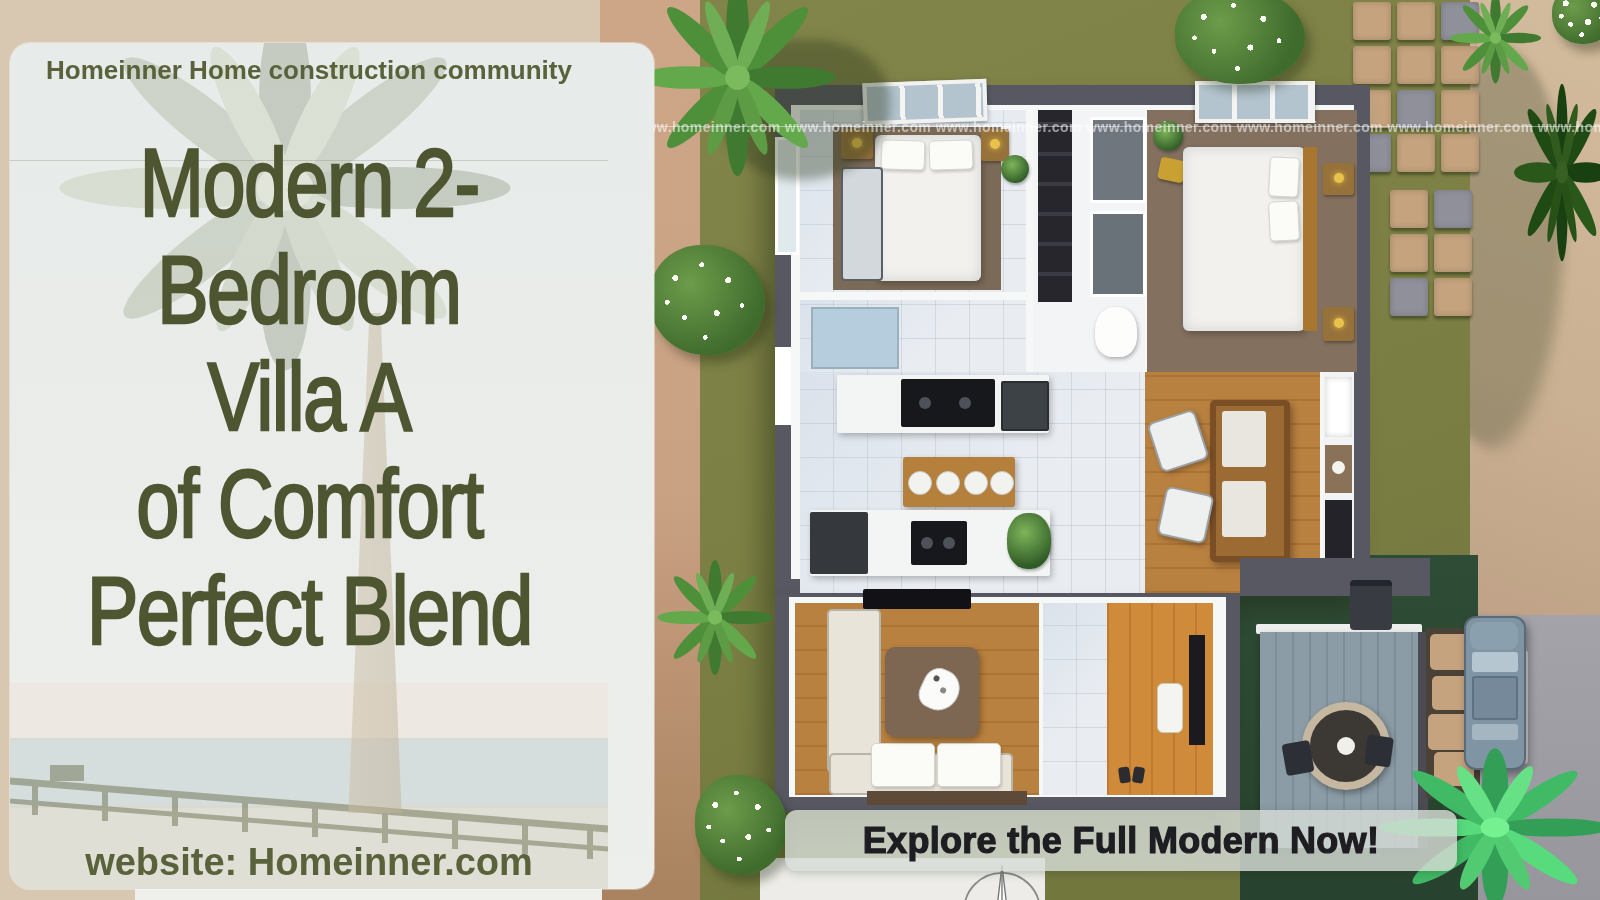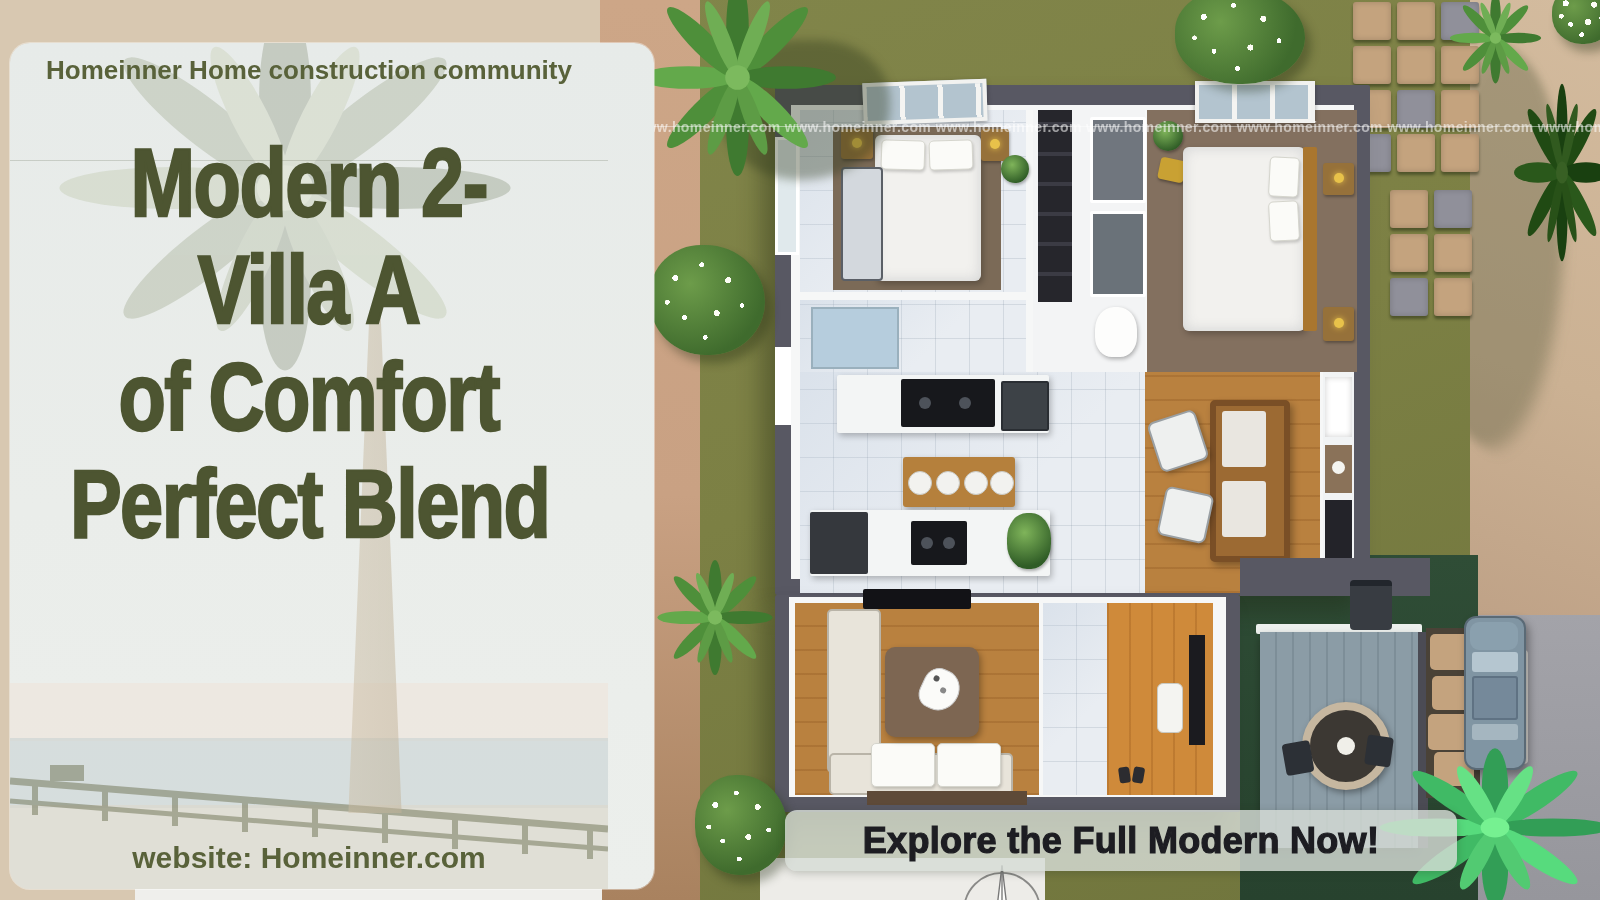--- a/index.html
+++ b/index.html
@@ -85,24 +85,24 @@
     -webkit-text-stroke:1.2px #1d1d22;}
 
   
   .left-card{position:absolute;left:10px;top:10px;width:644px;height:846px;border-radius:20px;
     background:linear-gradient(180deg,#e7ebe9 0%,#eaedea 55%,#ecefec 100%);overflow:hidden;
     box-shadow:0 0 0 1px rgba(255,255,255,.4);margin-top:33px;}
   .scene{opacity:1;}
   .card-line{left:0;top:117px;width:598px;height:1px;background:rgba(120,125,105,.28);}
   .h-small{left:0;width:598px;text-align:center;font-size:26px;font-weight:bold;color:#59623a;}
   .headline{left:0;top:86px;width:598px;text-align:center;color:#4d5531;}
-  .headline .hl{height:107px;line-height:107px;font-size:97px;font-weight:bold;letter-spacing:-2px;
+  .headline .hl{height:107px;line-height:107px;font-size:97px;font-weight:normal;letter-spacing:-2px;
     -webkit-text-stroke:2.4px #4d5531;}
   .headline .hl span{display:inline-block;transform:scaleX(.8);transform-origin:center;white-space:nowrap;}
-  .website{left:0;top:798px;width:598px;text-align:center;font-size:30px;font-weight:bold;color:#59623a;}
+  .website{left:0;top:798px;width:598px;text-align:center;font-size:38px;font-weight:bold;color:#59623a;}
 </style>
 </head>
 <body>
 
 <div class="stage">
 
   <div class="right-panel">
 
     <svg width="0" height="0" class="abs">
       <defs>
@@ -348,20 +348,21 @@
     <div class="abs scene" style="left:330px;top:270px;width:70px;height:500px;background:linear-gradient(90deg,#cdbfa6,#bfb096);opacity:.5;clip-path:polygon(42% 0,58% 0,88% 100%,12% 100%);"></div>
     <svg class="abs palm palm--faded" style="left:40px;top:-45px;opacity:.32;" width="470" height="380" viewBox="0 0 100 100" preserveAspectRatio="none">
         <use href="#palmg"></use>
       </svg>
     <div class="abs card-line"></div>
 
     <div class="abs h-small" style="top:12px;">Homeinner Home construction community</div>
 
     <div class="abs headline">
       <div class="hl"><span>Modern 2-</span></div>
+      <div class="hl"><span>Bedroom</span></div>
       <div class="hl"><span>Villa A</span></div>
       <div class="hl"><span>of Comfort</span></div>
       <div class="hl"><span>Perfect Blend</span></div>
     </div>
 
     <div class="abs website">website: Homeinner.com</div>
   </div>
 </div>
 
 </body></html>

